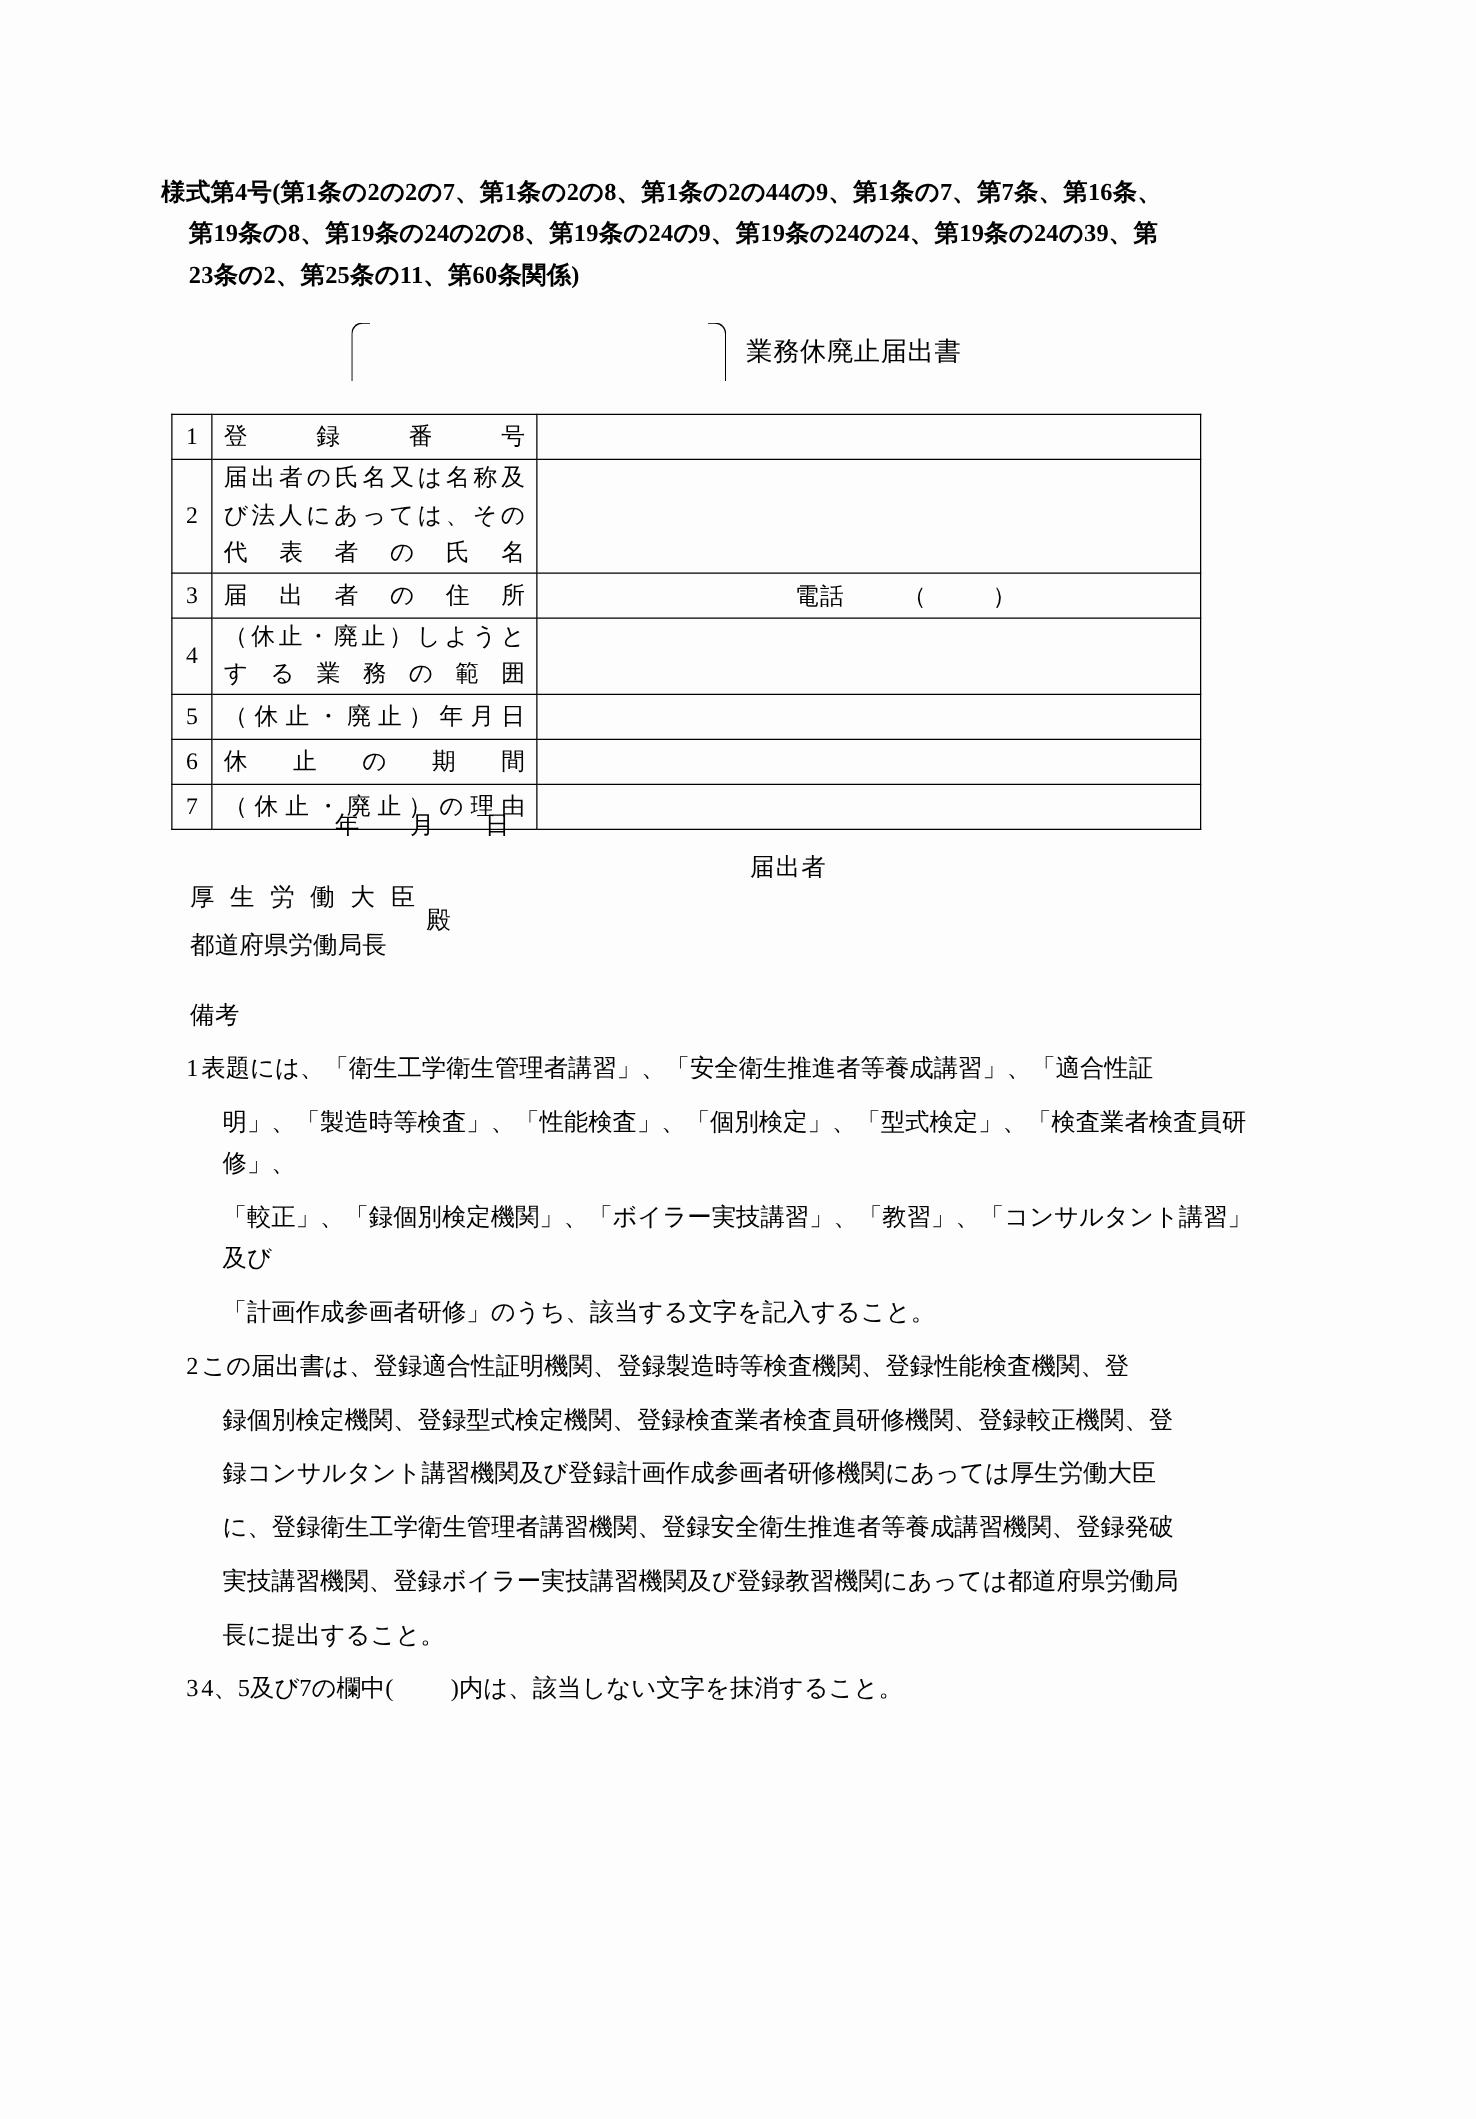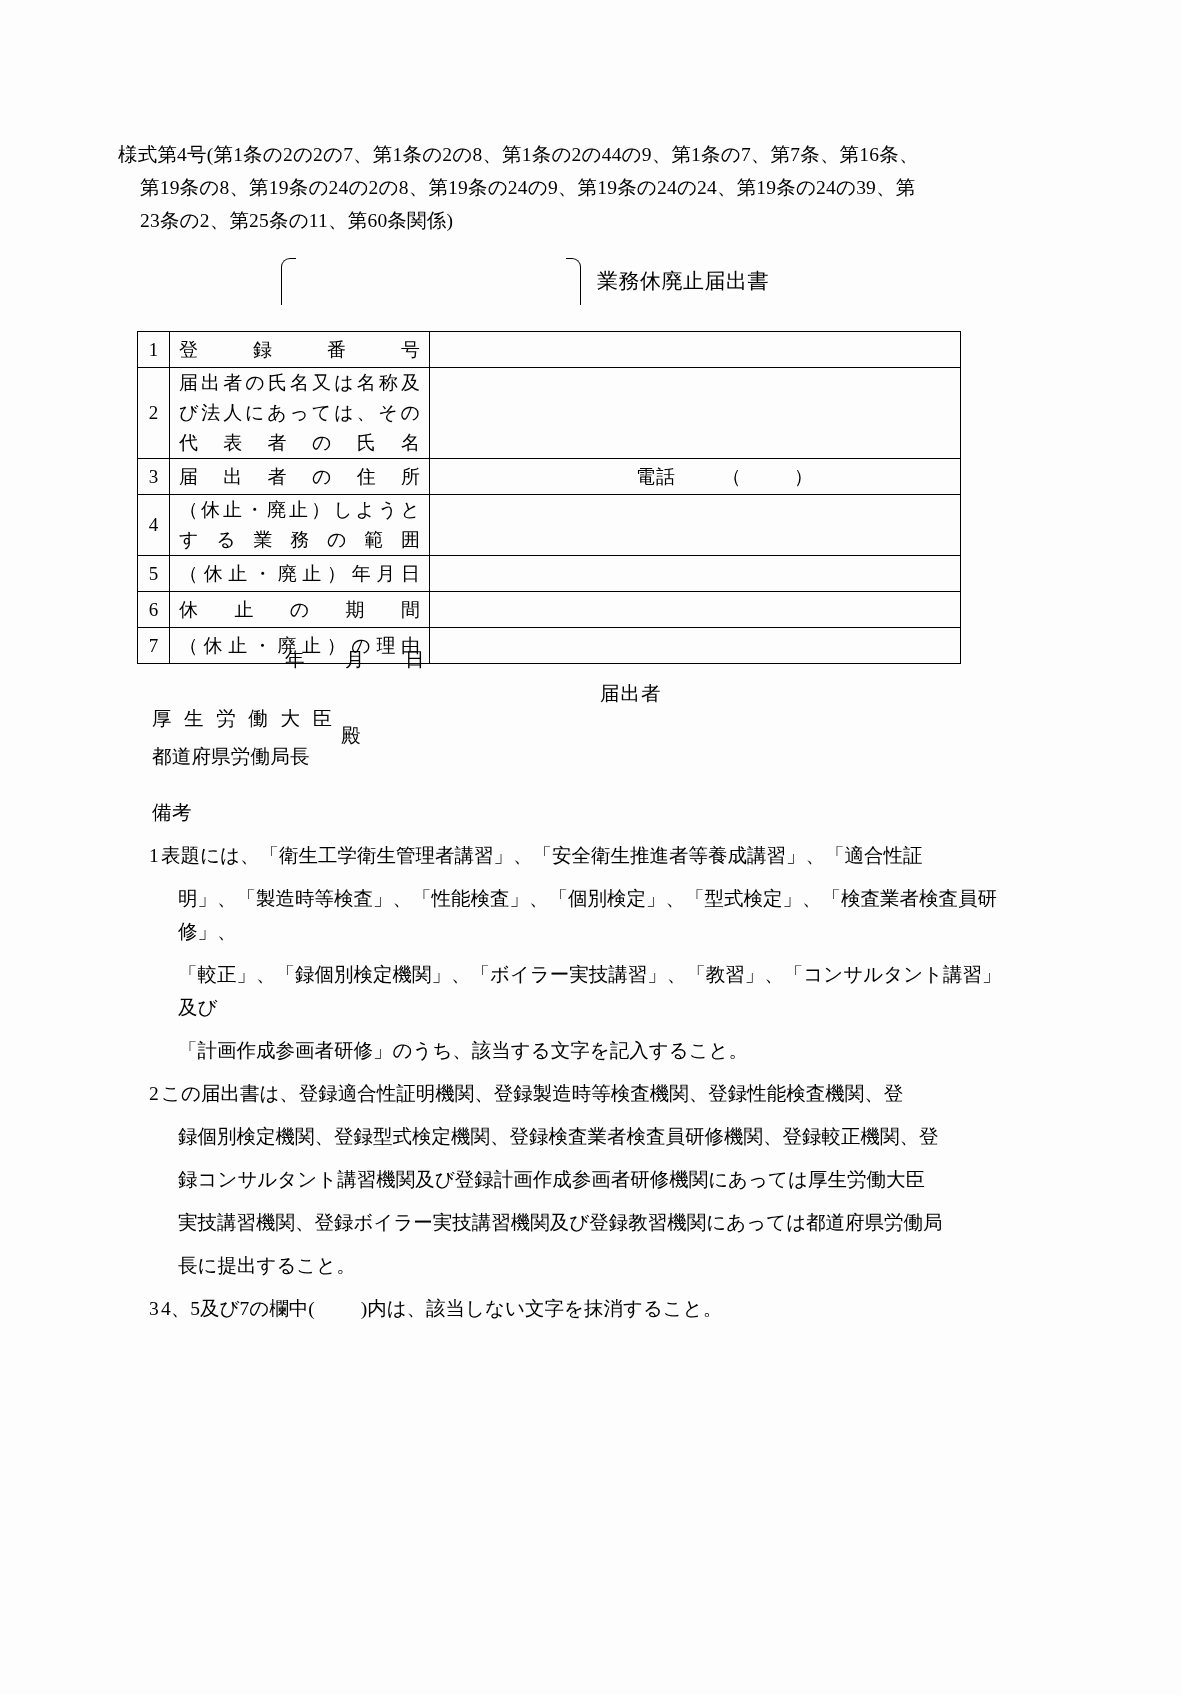--- a/index.html
+++ b/index.html
@@ -15,26 +15,27 @@
     position: relative;
     width: 1181px;
     height: 1695px;
     background: #fdfdfd;
     overflow: hidden;
   }
 
   
   .form-no {
     position: absolute;
-    left: 118px;
+    left: 129px;
     top: 138px;
     width: 830px;
     font-size: 19.5px;
     line-height: 33px;
     letter-spacing: 0.2px;
+    font-weight: bold;
   }
   .form-no .l2, .form-no .l3 { padding-left: 22px; }
 
   
   .title-row {
     position: absolute;
     left: 133px;
     top: 258px;
     width: 900px;
     height: 48px;
@@ -114,21 +115,21 @@
     font-size: 19px;
     letter-spacing: 1px;
     padding-left: 60px;
   }
   .tel .sp-a { display: inline-block; width: 46px; }
   .tel .sp-b { display: inline-block; width: 52px; }
 
   
   .date-line {
     position: absolute;
-    left: 285px;
+    left: 268px;
     top: 646px;
     font-size: 19.5px;
     letter-spacing: 0.5px;
   }
   .date-line .gap { display: inline-block; width: 40px; }
 
   
   .submitter {
     position: absolute;
     left: 600px;
@@ -293,20 +294,21 @@
       <span class="ln ind">明」、「製造時等検査」、「性能検査」、「個別検定」、「型式検定」、「検査業者検査員研修」、</span>
       <span class="ln ind">「較正」、「録個別検定機関」、「ボイラー実技講習」、「教習」、「コンサルタント講習」及び</span>
       <span class="ln ind">「計画作成参画者研修」のうち、該当する文字を記入すること。</span>
     </div>
 
     <div class="note">
       <span class="num">2</span>
       <span class="ln ind2">この届出書は、登録適合性証明機関、登録製造時等検査機関、登録性能検査機関、登</span>
       <span class="ln ind">録個別検定機関、登録型式検定機関、登録検査業者検査員研修機関、登録較正機関、登</span>
       <span class="ln ind">録コンサルタント講習機関及び登録計画作成参画者研修機関にあっては厚生労働大臣</span>
+      <span class="ln ind">に、登録衛生工学衛生管理者講習機関、登録安全衛生推進者等養成講習機関、登録発破</span>
       <span class="ln ind">実技講習機関、登録ボイラー実技講習機関及び登録教習機関にあっては都道府県労働局</span>
       <span class="ln ind">長に提出すること。</span>
     </div>
 
     <div class="note">
       <span class="num">3</span>
       <span class="ln ind2"><span>4、5及び7の欄中(</span><span class="paren-gap"></span><span>)内は、該当しない文字を抹消すること。</span></span>
     </div>
   </div>
 

